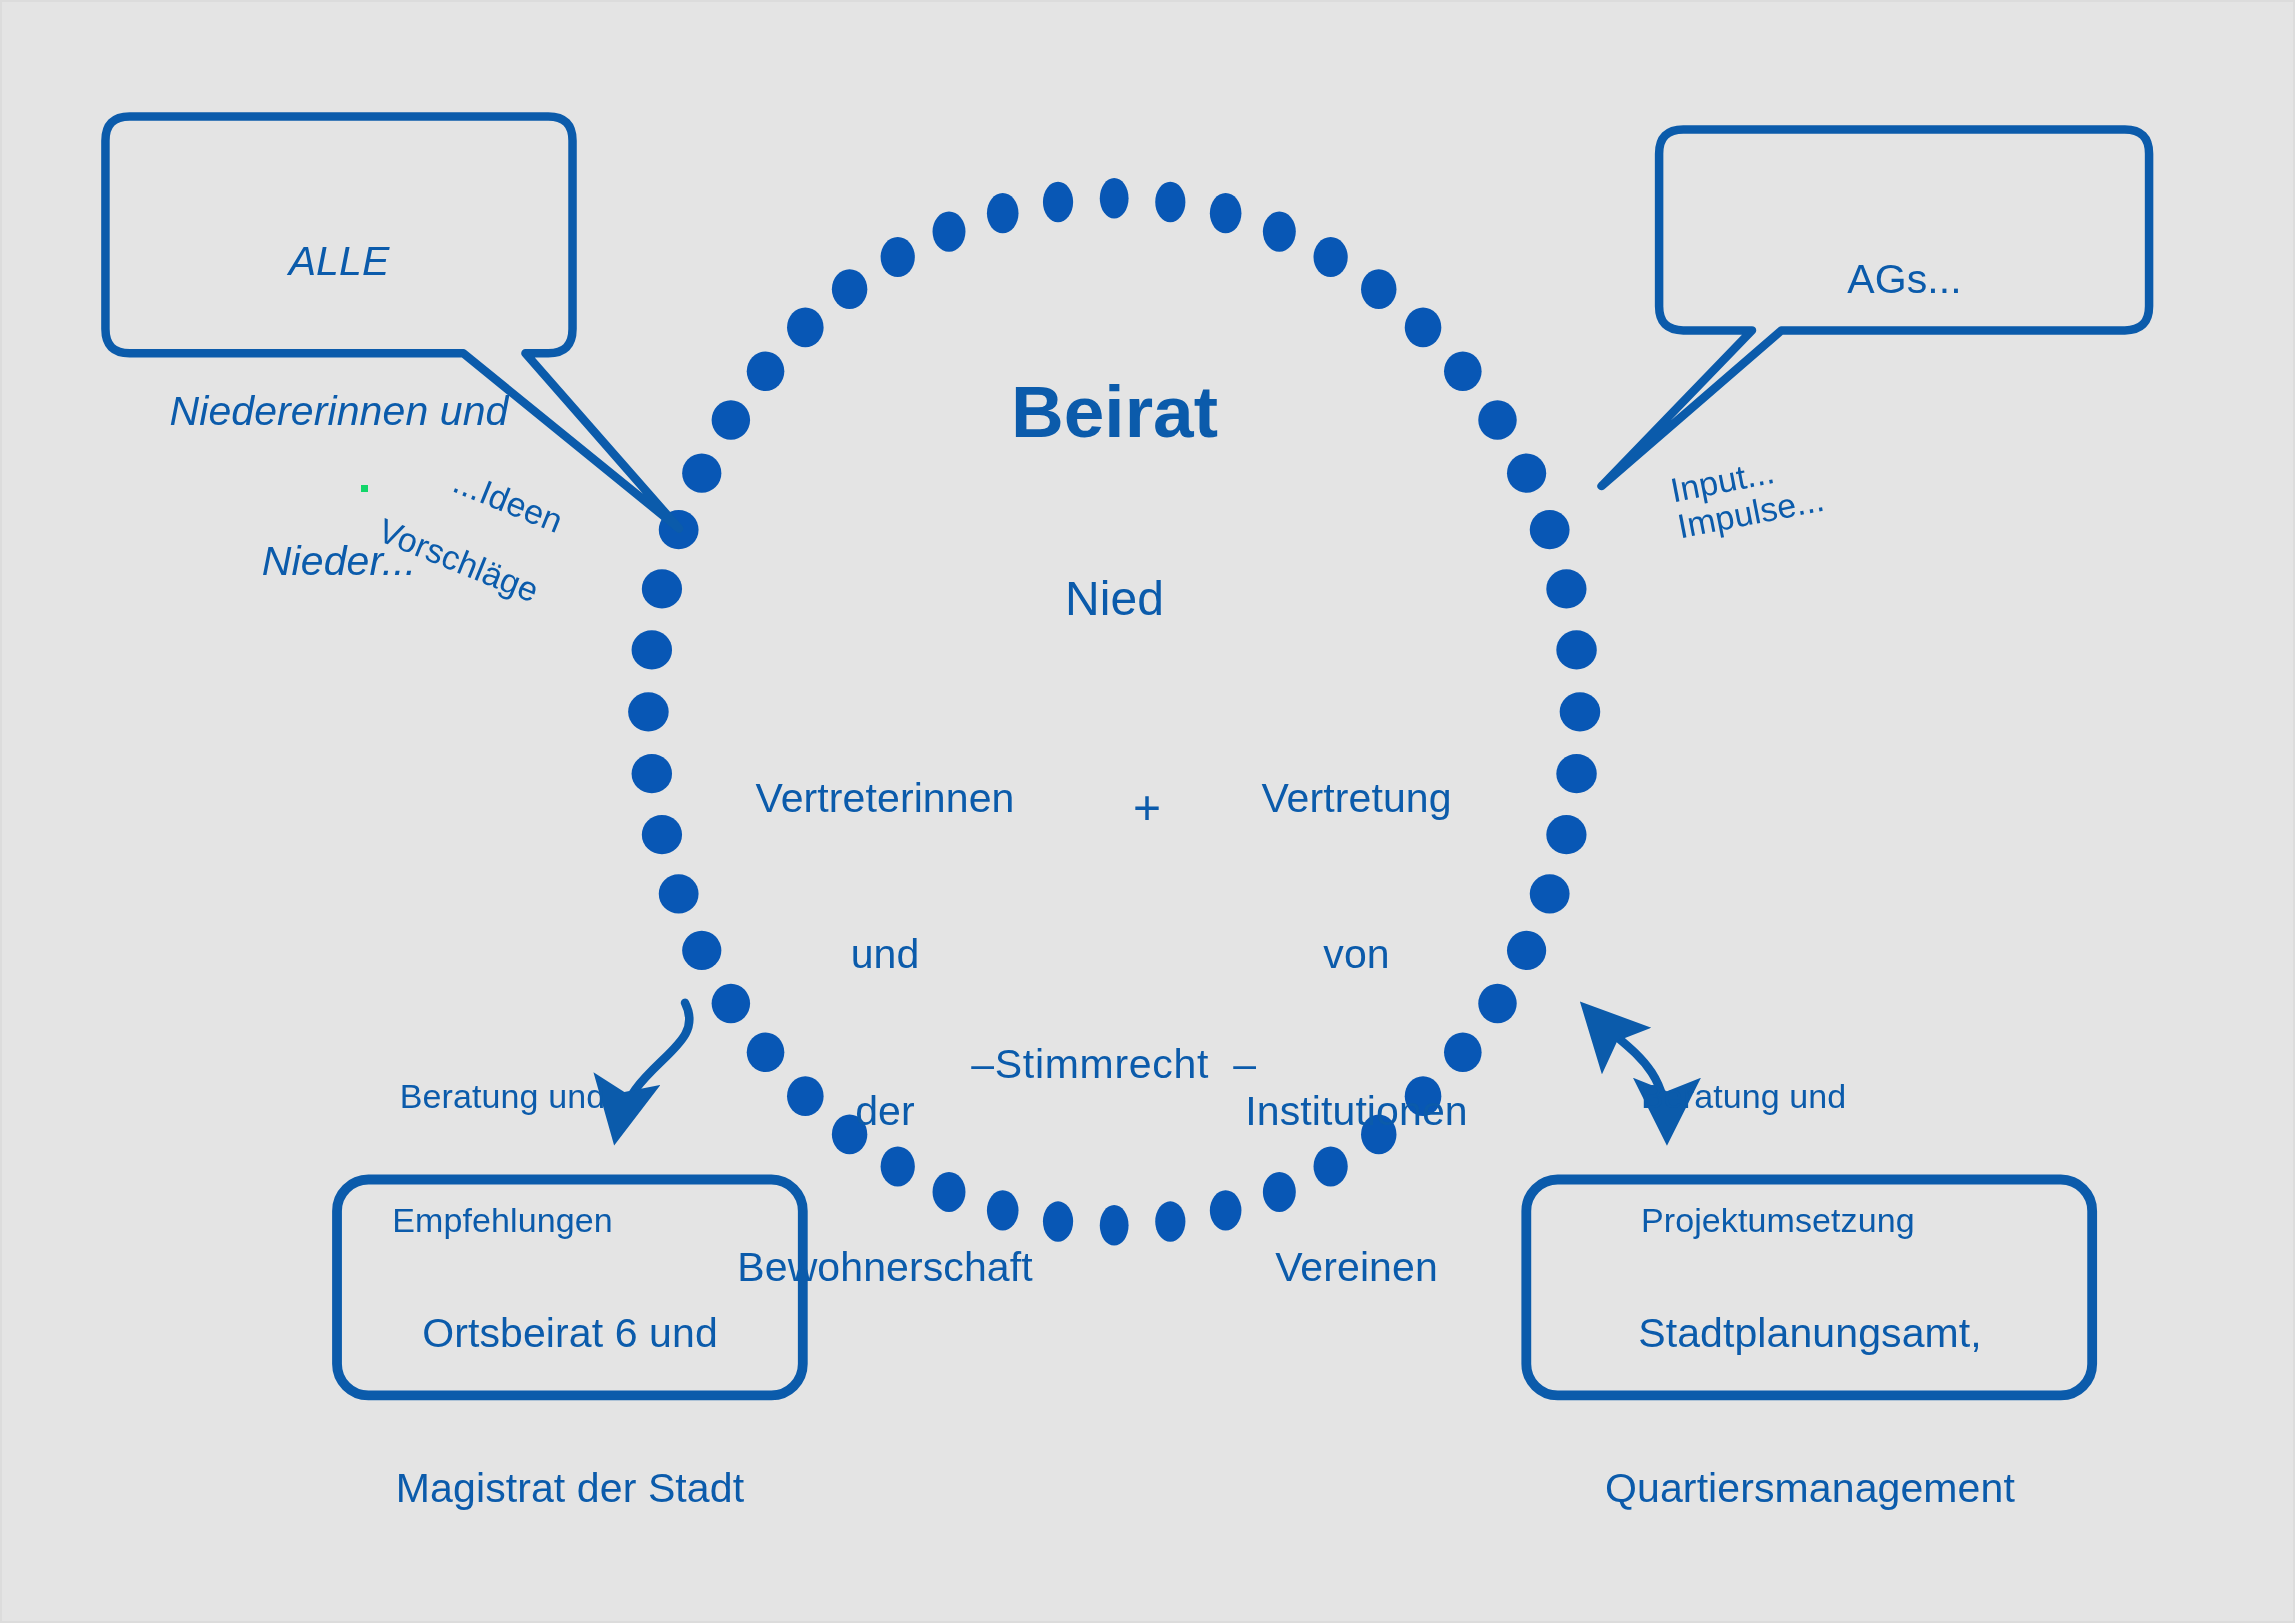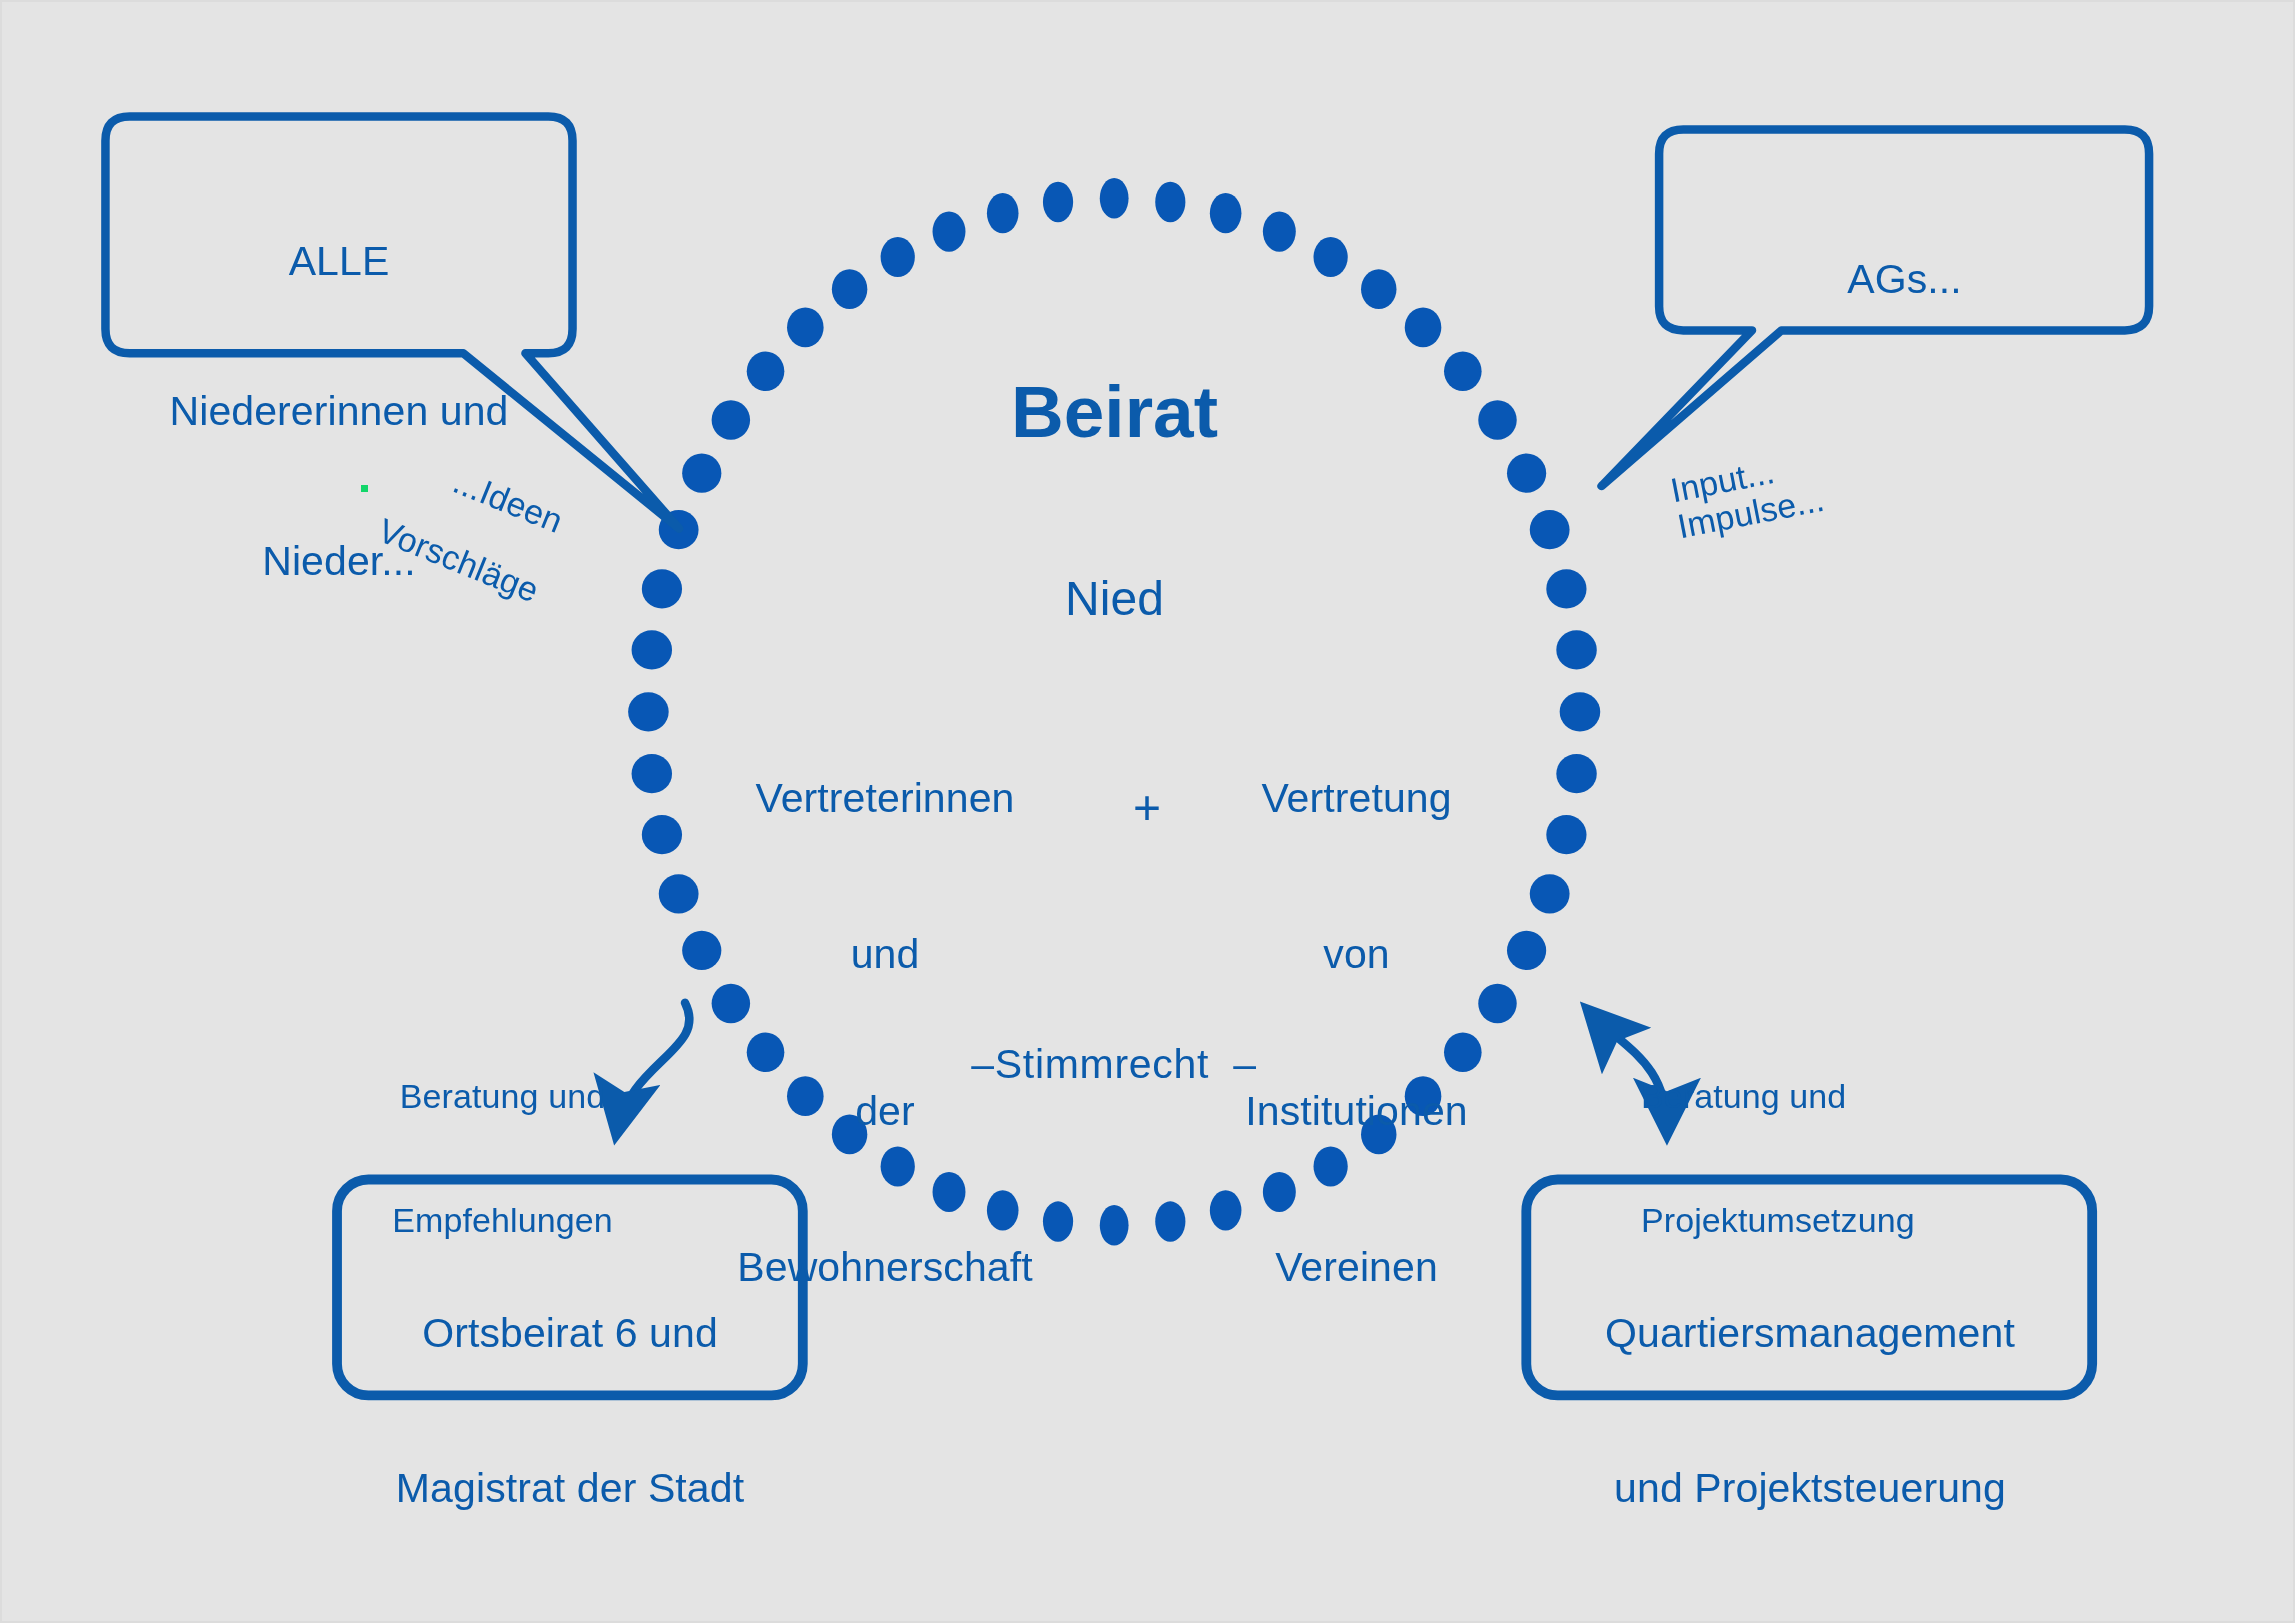--- a/index.html
+++ b/index.html
@@ -206,21 +206,21 @@
     <g>
       <path d="M 1044,1530 C 1080,1600 960,1620 940,1725" fill="none" stroke="#0b5bab" stroke-width="13" stroke-linecap="round" marker-end="url(#arrowEnd)"></path>
     </g>
 
     <g>
       <path d="M 2428,1545 C 2480,1600 2545,1620 2545,1725" fill="none" stroke="#0b5bab" stroke-width="13" stroke-linecap="round" marker-start="url(#arrowStart)" marker-end="url(#arrowEnd)"></path>
     </g>
 
   </svg>
 
-  <div class="tx bubble-text" style="left:103px;top:134px;width:468px;">
+  <div class="tx bubble-text" style="left:103px;top:134px;width:468px;font-style:italic;">
     <div>ALLE</div>
     <div>Niedererinnen und</div>
     <div>Nieder...</div>
   </div>
 
   <div class="tx bubble-text" style="left:1657px;top:152px;width:491px;">
     <div>AGs...</div>
   </div>
 
   <div class="tx beirat-title" style="left:818px;top:369px;width:589px;">Beirat</div>
@@ -264,18 +264,19 @@
     <div>Projektumsetzung</div>
   </div>
 
   <div class="tx box-text" style="left:335px;top:1203px;width:466px;">
     <div>Ortsbeirat 6 und</div>
     <div>Magistrat der Stadt</div>
     <div>Frankfurt am Main</div>
   </div>
 
   <div class="tx box-text" style="left:1525px;top:1203px;width:566px;">
+    <div>Stadtplanungsamt,</div>
     <div>Quartiersmanagement</div>
     <div>und Projektsteuerung</div>
   </div>
 
 </div>
 
 
 </body></html>

